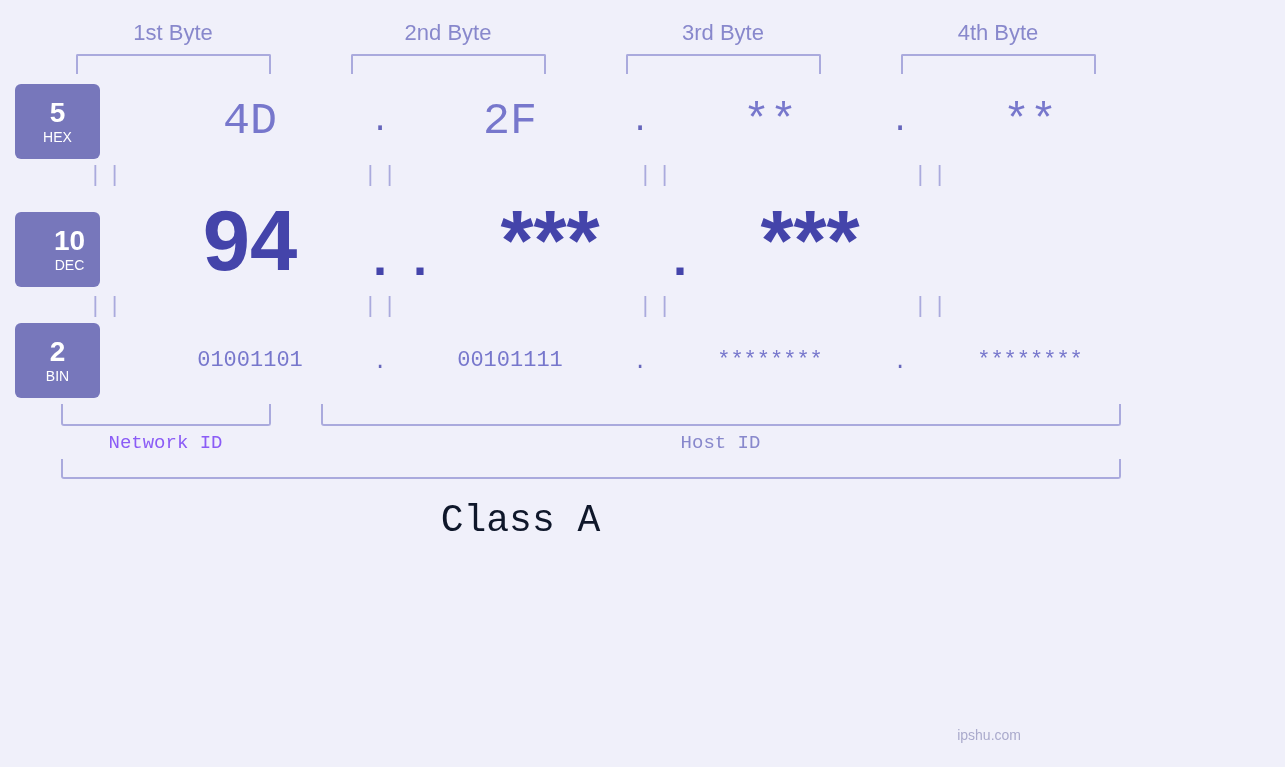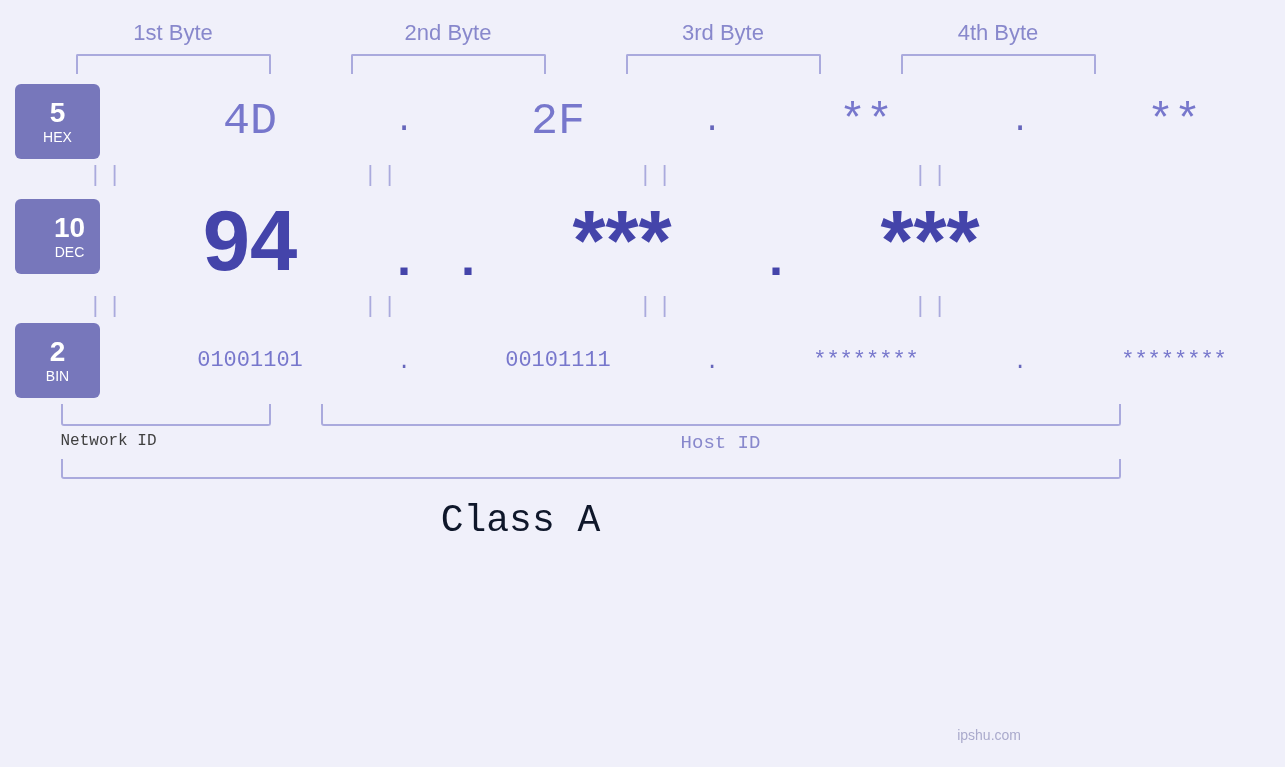--- a/index.html
+++ b/index.html
@@ -163,21 +163,20 @@
     .hex-row-container, .dec-row-container, .bin-row-container {
       display: flex;
       align-items: center;
       width: 100%;
     }
 
     .values-wrapper {
       display: flex;
       align-items: center;
       flex: 1;
-      gap: 24px;
     }
 
     .byte-cell {
       width: 220px;
       text-align: center;
     }
 
     .sep-dot {
       width: 40px;
       text-align: center;
@@ -220,21 +219,21 @@
   </div>
 
   <div class="row-separator">
     <div class="separator-symbol">||</div>
     <div class="separator-symbol">||</div>
     <div class="separator-symbol">||</div>
     <div class="separator-symbol">||</div>
   </div>
 
   <div class="dec-row-container" style="padding-left:15px; align-items:flex-end;">
-    <div class="row-badge" style="margin-bottom:16px;padding-left:24px;">
+    <div class="row-badge" style="margin-bottom:3px;padding-left:24px;">
       <span class="badge-number">10</span>
       <span class="badge-label">DEC</span>
     </div>
     <div class="values-wrapper" style="align-items:flex-end;">
       <div class="byte-cell"><span class="dec-value">94</span></div>
       <div class="sep-dot"><span class="dec-dot">.</span></div>
       <div class="sep-dot"><span class="dec-dot">.</span></div>
       <div class="byte-cell"><span class="dec-value">***</span></div>
       <div class="sep-dot"><span class="dec-dot">.</span></div>
       <div class="byte-cell"><span class="dec-value">***</span></div>
@@ -266,21 +265,21 @@
 
   <div style="display:flex; width:1060px; margin-left:140px; margin-top:6px;">
 
     <div style="width:210px; height:22px; border:2px solid #aaaadd; border-top:none; border-radius:0 0 3px 3px;"></div>
     <div style="width:50px;"></div>
 
     <div style="flex:1; height:22px; border:2px solid #aaaadd; border-top:none; border-radius:0 0 3px 3px;"></div>
   </div>
 
   <div style="display:flex; width:1060px; margin-left:140px; margin-top:6px;">
-    <div style="width:210px; text-align:left; color:#404040; font-size:16px; font-family:'Courier New',Courier,monospace;">Network ID</div>
+    <div style="width:210px; text-align:center; color:#8b5cf6; font-size:19px; font-family:'Courier New',Courier,monospace;">Network ID</div>
     <div style="width:50px;"></div>
     <div style="flex:1; text-align:center; color:#8888cc; font-size:19px; font-family:Liberation Mono, monospace;">Host ID</div>
   </div>
 
   <div style="width:1060px; margin-left:140px; height:20px; border:2px solid #aaaadd; border-top:none; border-radius:0 0 3px 3px; margin-top:5px;"></div>
 
   <div class="class-label">Class A</div>
 
   <div class="watermark">ipshu.com</div>
 

